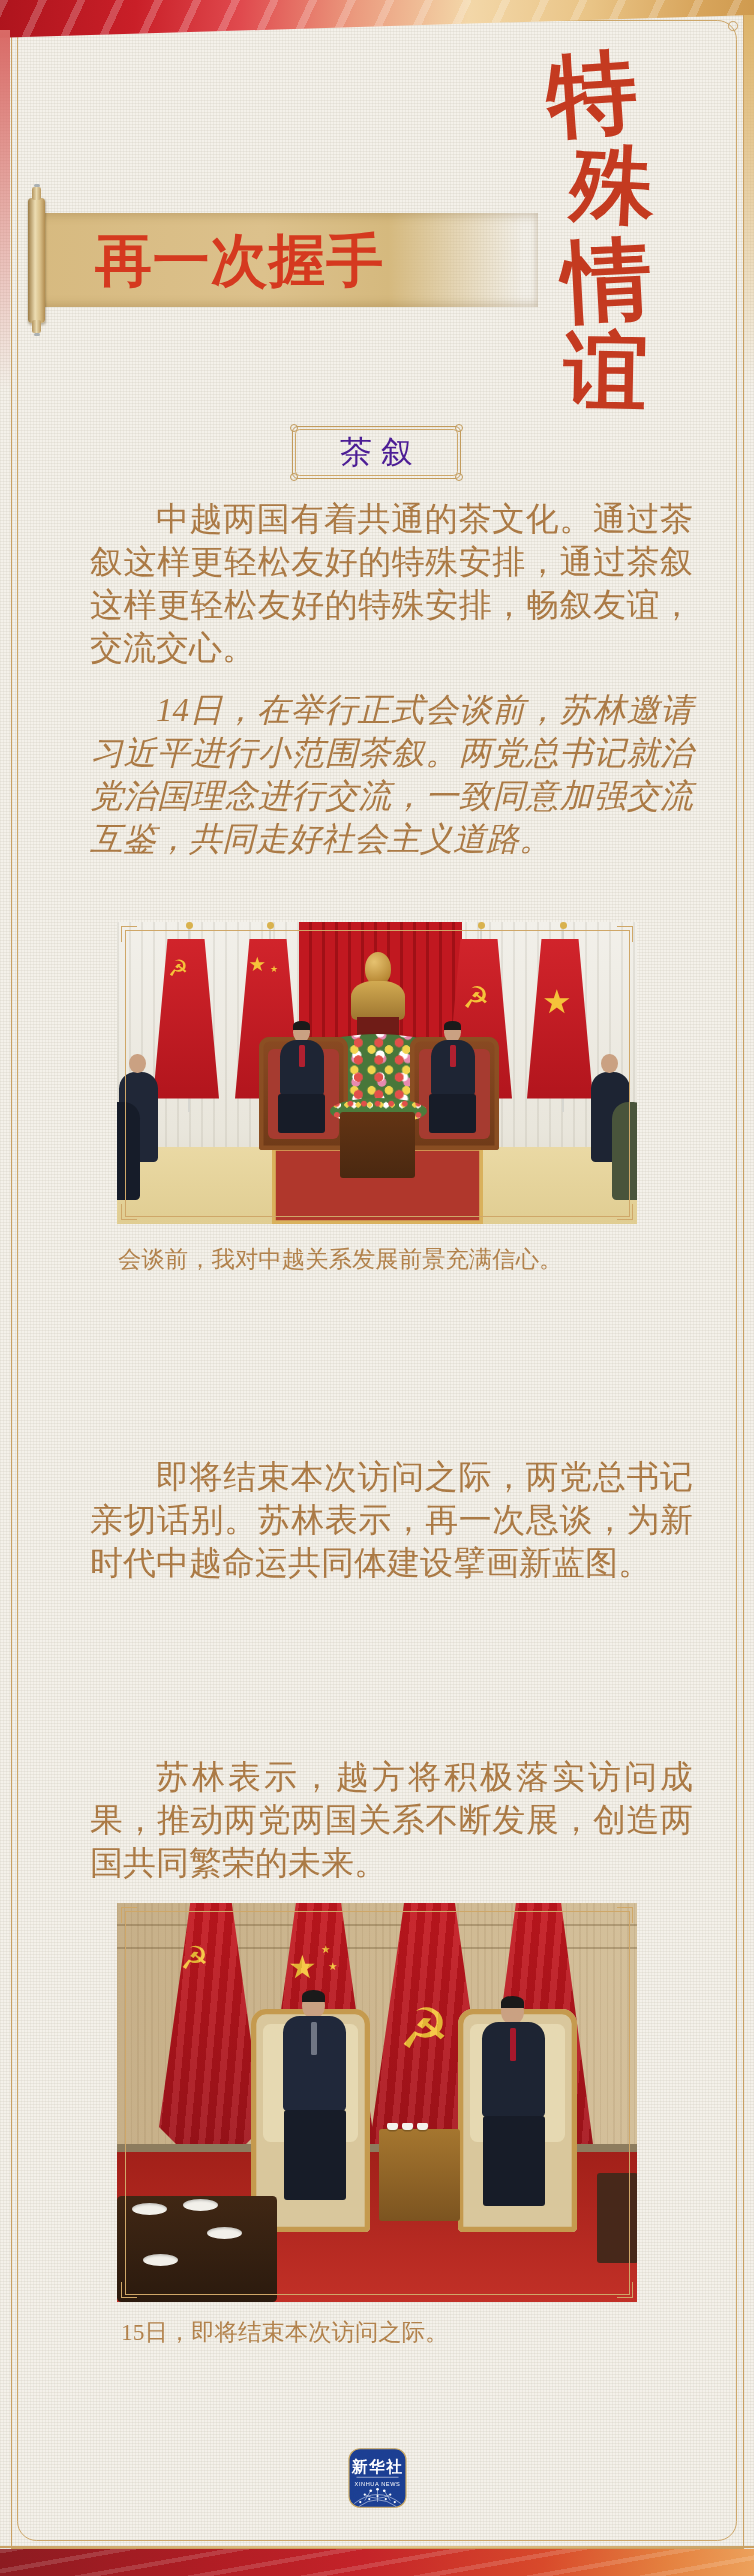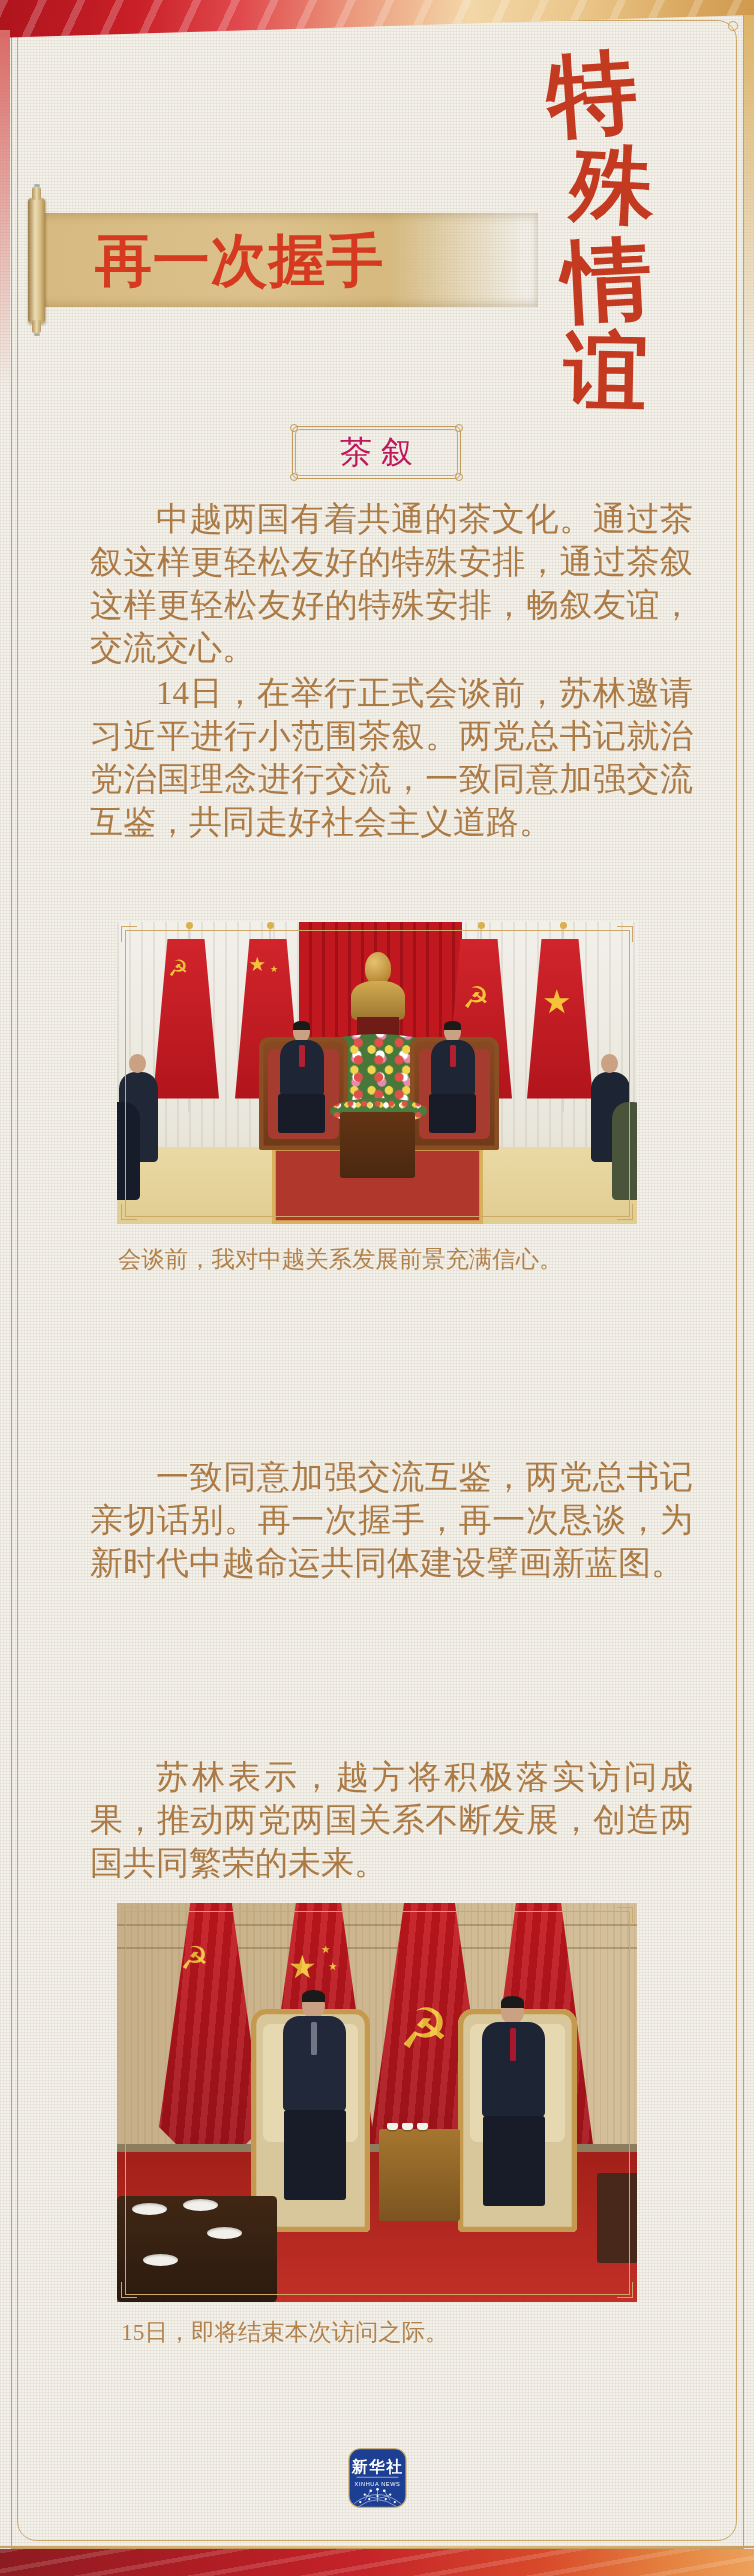--- a/index.html
+++ b/index.html
@@ -53,21 +53,21 @@
   .rod-knob.bottom{top:320px;} .rod-knob.bottom::before{bottom:-3px;}
   .scroll-title{position:absolute;left:95px;top:223px;width:377px;
     font-size:57px;font-weight:700;color:#d5391f;letter-spacing:0.8px;white-space:nowrap;}
   
   .header-box{position:absolute;left:292px;width:167px;height:51px;
     border:0.9px solid #c29b5c;border-radius:6px;}
   .header-box::before{content:"";position:absolute;inset:2.3px;border:0.8px solid #cda india;}
   .header-box::before{content:"";position:absolute;inset:2.3px;border:0.8px solid #cda76a;border-radius:4.5px;}
   .header-box .hb-curl{position:absolute;width:6px;height:6px;border:0.8px solid #c29b5c;border-radius:50%;}
   .header-box .label{position:absolute;inset:0;display:flex;align-items:center;justify-content:center;
-    font-size:32px;color:#be185d;letter-spacing:9px;text-indent:9px;font-weight:500;}
+    font-size:32px;color:#4c1d95;letter-spacing:9px;text-indent:9px;font-weight:500;}
   
   .para{position:absolute;left:90px;width:603px;font-size:33px;line-height:43px;
     color:#ab7a45;text-align:justify;text-indent:66px;margin:0;}
   .caption{position:absolute;font-size:23.4px;color:#b2824c;line-height:30px;}
   
   .photo{position:absolute;left:117px;overflow:hidden;}
   .photo-ornament{position:absolute;inset:7.5px;border:0.8px solid #cfa768;pointer-events:none;}
   .photo-ornament .pc{position:absolute;width:15px;height:15px;border:1.5px solid #cfa768;}
   .pc.tl{left:-4.5px;top:-4.5px;border-right:none;border-bottom:none;}
   .pc.tr{right:-4.5px;top:-4.5px;border-left:none;border-bottom:none;}
@@ -174,21 +174,21 @@
 
   <div class="header-box" style="top:426px;">
     <span class="hb-curl" style="left:-3px;top:-3px;"></span>
     <span class="hb-curl" style="right:-3px;top:-3px;"></span>
     <span class="hb-curl" style="left:-3px;bottom:-3px;"></span>
     <span class="hb-curl" style="right:-3px;bottom:-3px;"></span>
     <span class="label">茶叙</span>
   </div>
 
   <p class="para" style="top:498px;">中越两国有着共通的茶文化。通过茶叙这样更轻松友好的特殊安排，通过茶叙这样更轻松友好的特殊安排，畅叙友谊，交流交心。</p>
-  <p class="para" style="top:672px;">14日，在举行正式会谈前，苏林邀请习近平进行小范围茶叙。两党总书记就治党治国理念进行交流，一致同意加强交流互鉴，共同走好社会主义道路。</p>
+  <p class="para" style="top:689px;font-style:italic;">14日，在举行正式会谈前，苏林邀请习近平进行小范围茶叙。两党总书记就治党治国理念进行交流，一致同意加强交流互鉴，共同走好社会主义道路。</p>
 
   <div class="photo" style="top:922px;width:520px;height:302px;">
     <div class="p1-wall"></div>
     <div class="p1-curtainlines"></div>
     <div class="p1-red"></div>
     <div class="pole" style="left:71px;"></div>
     <div class="pole" style="left:152px;"></div>
     <div class="pole" style="left:363px;"></div>
     <div class="pole" style="left:445px;"></div>
     <div class="flag1" style="left:36px;">
@@ -248,21 +248,21 @@
     <div class="photo-ornament">
       <span class="pc tl"></span>
       <span class="pc tr"></span>
       <span class="pc bl"></span>
       <span class="pc br"></span>
     </div>
   </div>
   <div class="caption" style="left:118px;top:1244px;">会谈前，我对中越关系发展前景充满信心。</div>
 
 
-  <p class="para" style="top:1456px;">一致同意加强交流互鉴，两党总书记亲切话别。再一次握手，再一次恳谈，为新时代中越命运共同体建设擘画新蓝图。</p>
+  <p class="para" style="top:1456px;">即将结束本次访问之际，两党总书记亲切话别。苏林表示，再一次恳谈，为新时代中越命运共同体建设擘画新蓝图。</p>
   <p class="para" style="top:1756px;">苏林表示，越方将积极落实访问成果，推动两党两国关系不断发展，创造两国共同繁荣的未来。</p>
 
   <div class="photo" style="top:1903px;width:520px;height:399px;">
     <div class="p2-wall"></div>
     <div class="p2-grain"></div>
     <div class="p2-plank" style="top:21px;"></div>
     <div class="p2-plank" style="top:44px;"></div>
     <div class="p2-seam" style="left:309px;"></div>
     <div class="p2-seam" style="left:411px;"></div>
     <div class="hflag" style="left:42px;width:104px;height:249px;">

